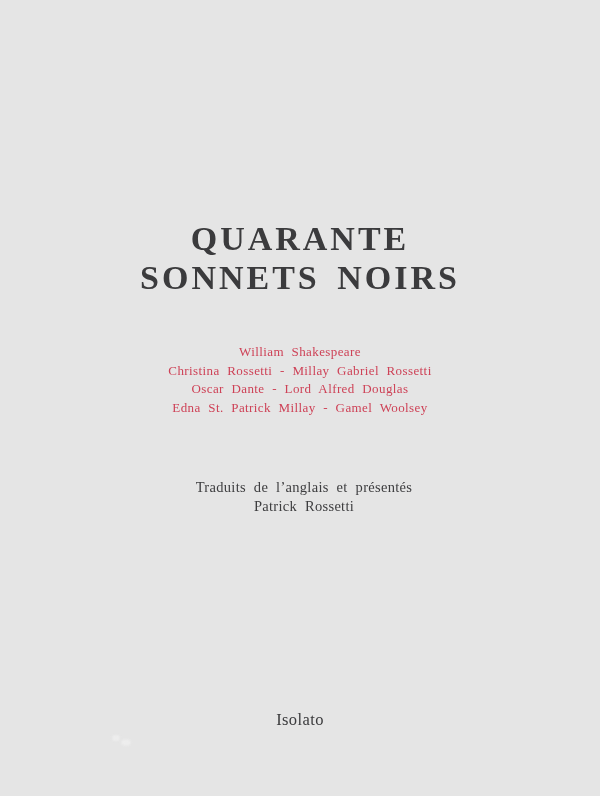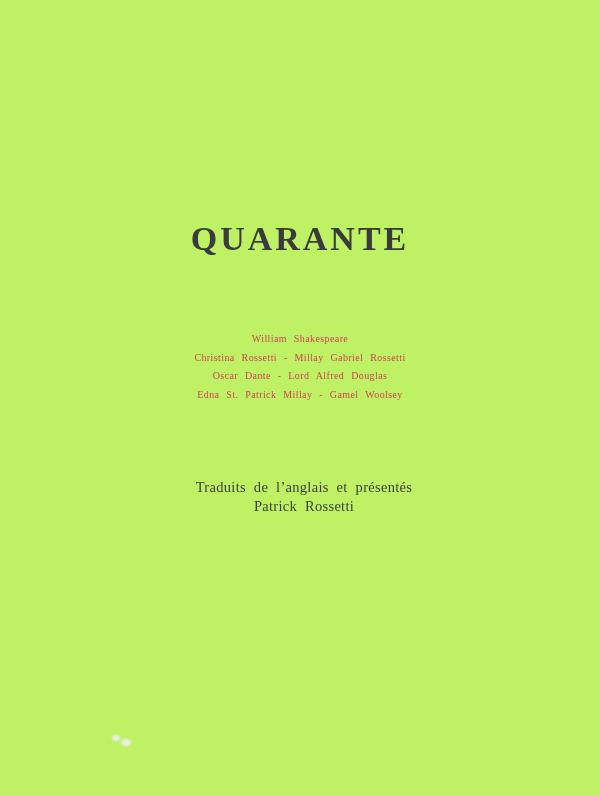--- a/index.html
+++ b/index.html
@@ -4,21 +4,21 @@
 <style>
   html, body {
     margin: 0;
     padding: 0;
     background: #ffffff;
   }
   .page {
     position: relative;
     width: 600px;
     height: 796px;
-    background: #bef264;
+    background: #e5e5e5;
     overflow: hidden;
     font-family: "Liberation Serif", serif;
   }
   .block {
     position: absolute;
     left: 0;
     right: 0;
     text-align: center;
   }
   .title {
@@ -28,22 +28,22 @@
     line-height: 39px;
     font-weight: 700;
     letter-spacing: 3px;
     word-spacing: 6px;
     color: #3b3b3d;
   }
   .title .title-line {
     display: block;
   }
   .authors {
-    top: 330px;
-    font-size: 10px;
+    top: 343px;
+    font-size: 13px;
     line-height: 18.5px;
     font-weight: 400;
     letter-spacing: 0.4px;
     word-spacing: 4px;
     color: #ce4257;
   }
   .translation {
     top: 478px;
     font-size: 14.5px;
     line-height: 19px;
@@ -68,31 +68,33 @@
   .smudge-a { left: 112px; top: 735px; width: 8px;  height: 6px; }
   .smudge-b { left: 121px; top: 739px; width: 10px; height: 7px; }
 </style>
 </head>
 <body>
 
 <div class="page">
 
   <h1 class="block title">
     <span class="title-line">QUARANTE</span>
+    <span class="title-line">SONNETS NOIRS</span>
   </h1>
 
   <div class="block authors">
     <div class="author-line">William Shakespeare</div>
     <div class="author-line">Christina Rossetti - Millay Gabriel Rossetti</div>
     <div class="author-line">Oscar Dante - Lord Alfred Douglas</div>
     <div class="author-line">Edna St. Patrick Millay - Gamel Woolsey</div>
   </div>
 
   <div class="block translation">
     <div>Traduits de l’anglais et présentés</div>
     <div>Patrick Rossetti</div>
   </div>
 
+  <div class="block publisher">Isolato</div>
 
   <div class="smudge smudge-a"></div>
   <div class="smudge smudge-b"></div>
 
 </div>
 
 </body></html>

